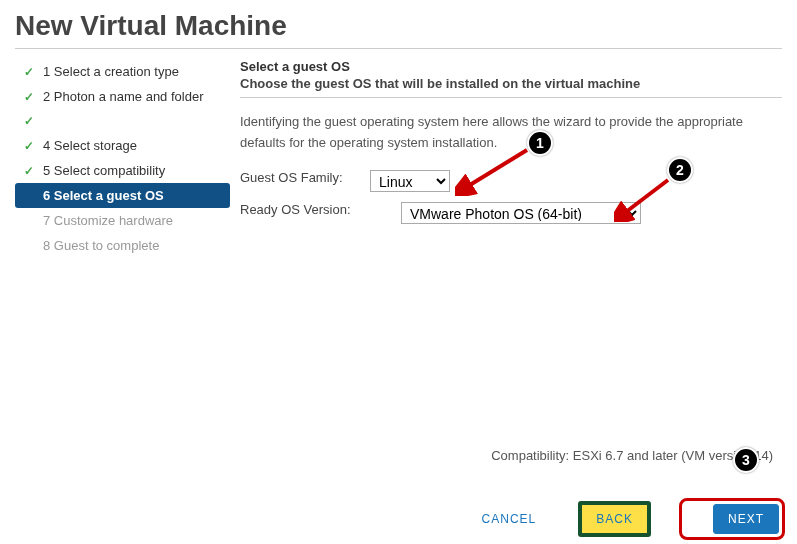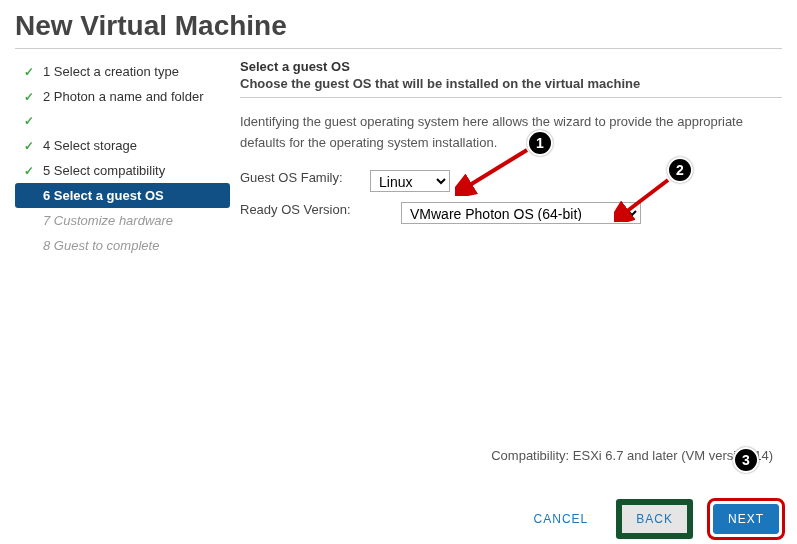--- a/index.html
+++ b/index.html
@@ -40,21 +40,21 @@
     border-radius: 3px;
     color: #444;
   }
   .step.done { color: #333; }
   .step.active {
     background: #105084;
     color: #fff;
     font-weight: 600;
     align-items: flex-end;
   }
-  .step.future { color: #999; font-style: italic; }
+  .step.future { color: #999; }
   .check {
     color: #3fa645;
     font-weight: bold;
     font-size: 12px;
     width: 12px;
     text-align: center;
   }
   .step.active .check, .step.future .check { visibility: hidden; }
   .main { flex: 1; }
   .section-heading {
@@ -101,44 +101,45 @@
     top: 448px;
     color: #555;
     font-size: 13px;
   }
   .footer {
     position: absolute;
     right: 12px;
     bottom: 4px;
     display: flex;
     align-items: center;
-    gap: 14px;
+    gap: 28px;
   }
   .btn {
     font-family: inherit;
     font-size: 12px;
     letter-spacing: 1px;
     padding: 7px 14px;
     cursor: pointer;
     border-radius: 3px;
   }
   .btn-cancel {
     background: transparent;
     border: none;
     color: #1b76bc;
   }
   .btn-back {
-    background: #e5e5e5;
-    border: 6px solid #14532d;
+    background: #fde047;
+    border: 4px solid #14532d;
     color: #1b76bc;
   }
   .btn-next {
     background: #1b76bc;
     border: 1px solid #1b76bc;
     color: #fff;
+    margin-left: 28px;
   }
   .next-wrap {
     border: 3px solid #c00;
     border-radius: 8px;
     padding: 3px;
     display: inline-flex;
   }
   .callout {
     position: absolute;
     width: 26px;

